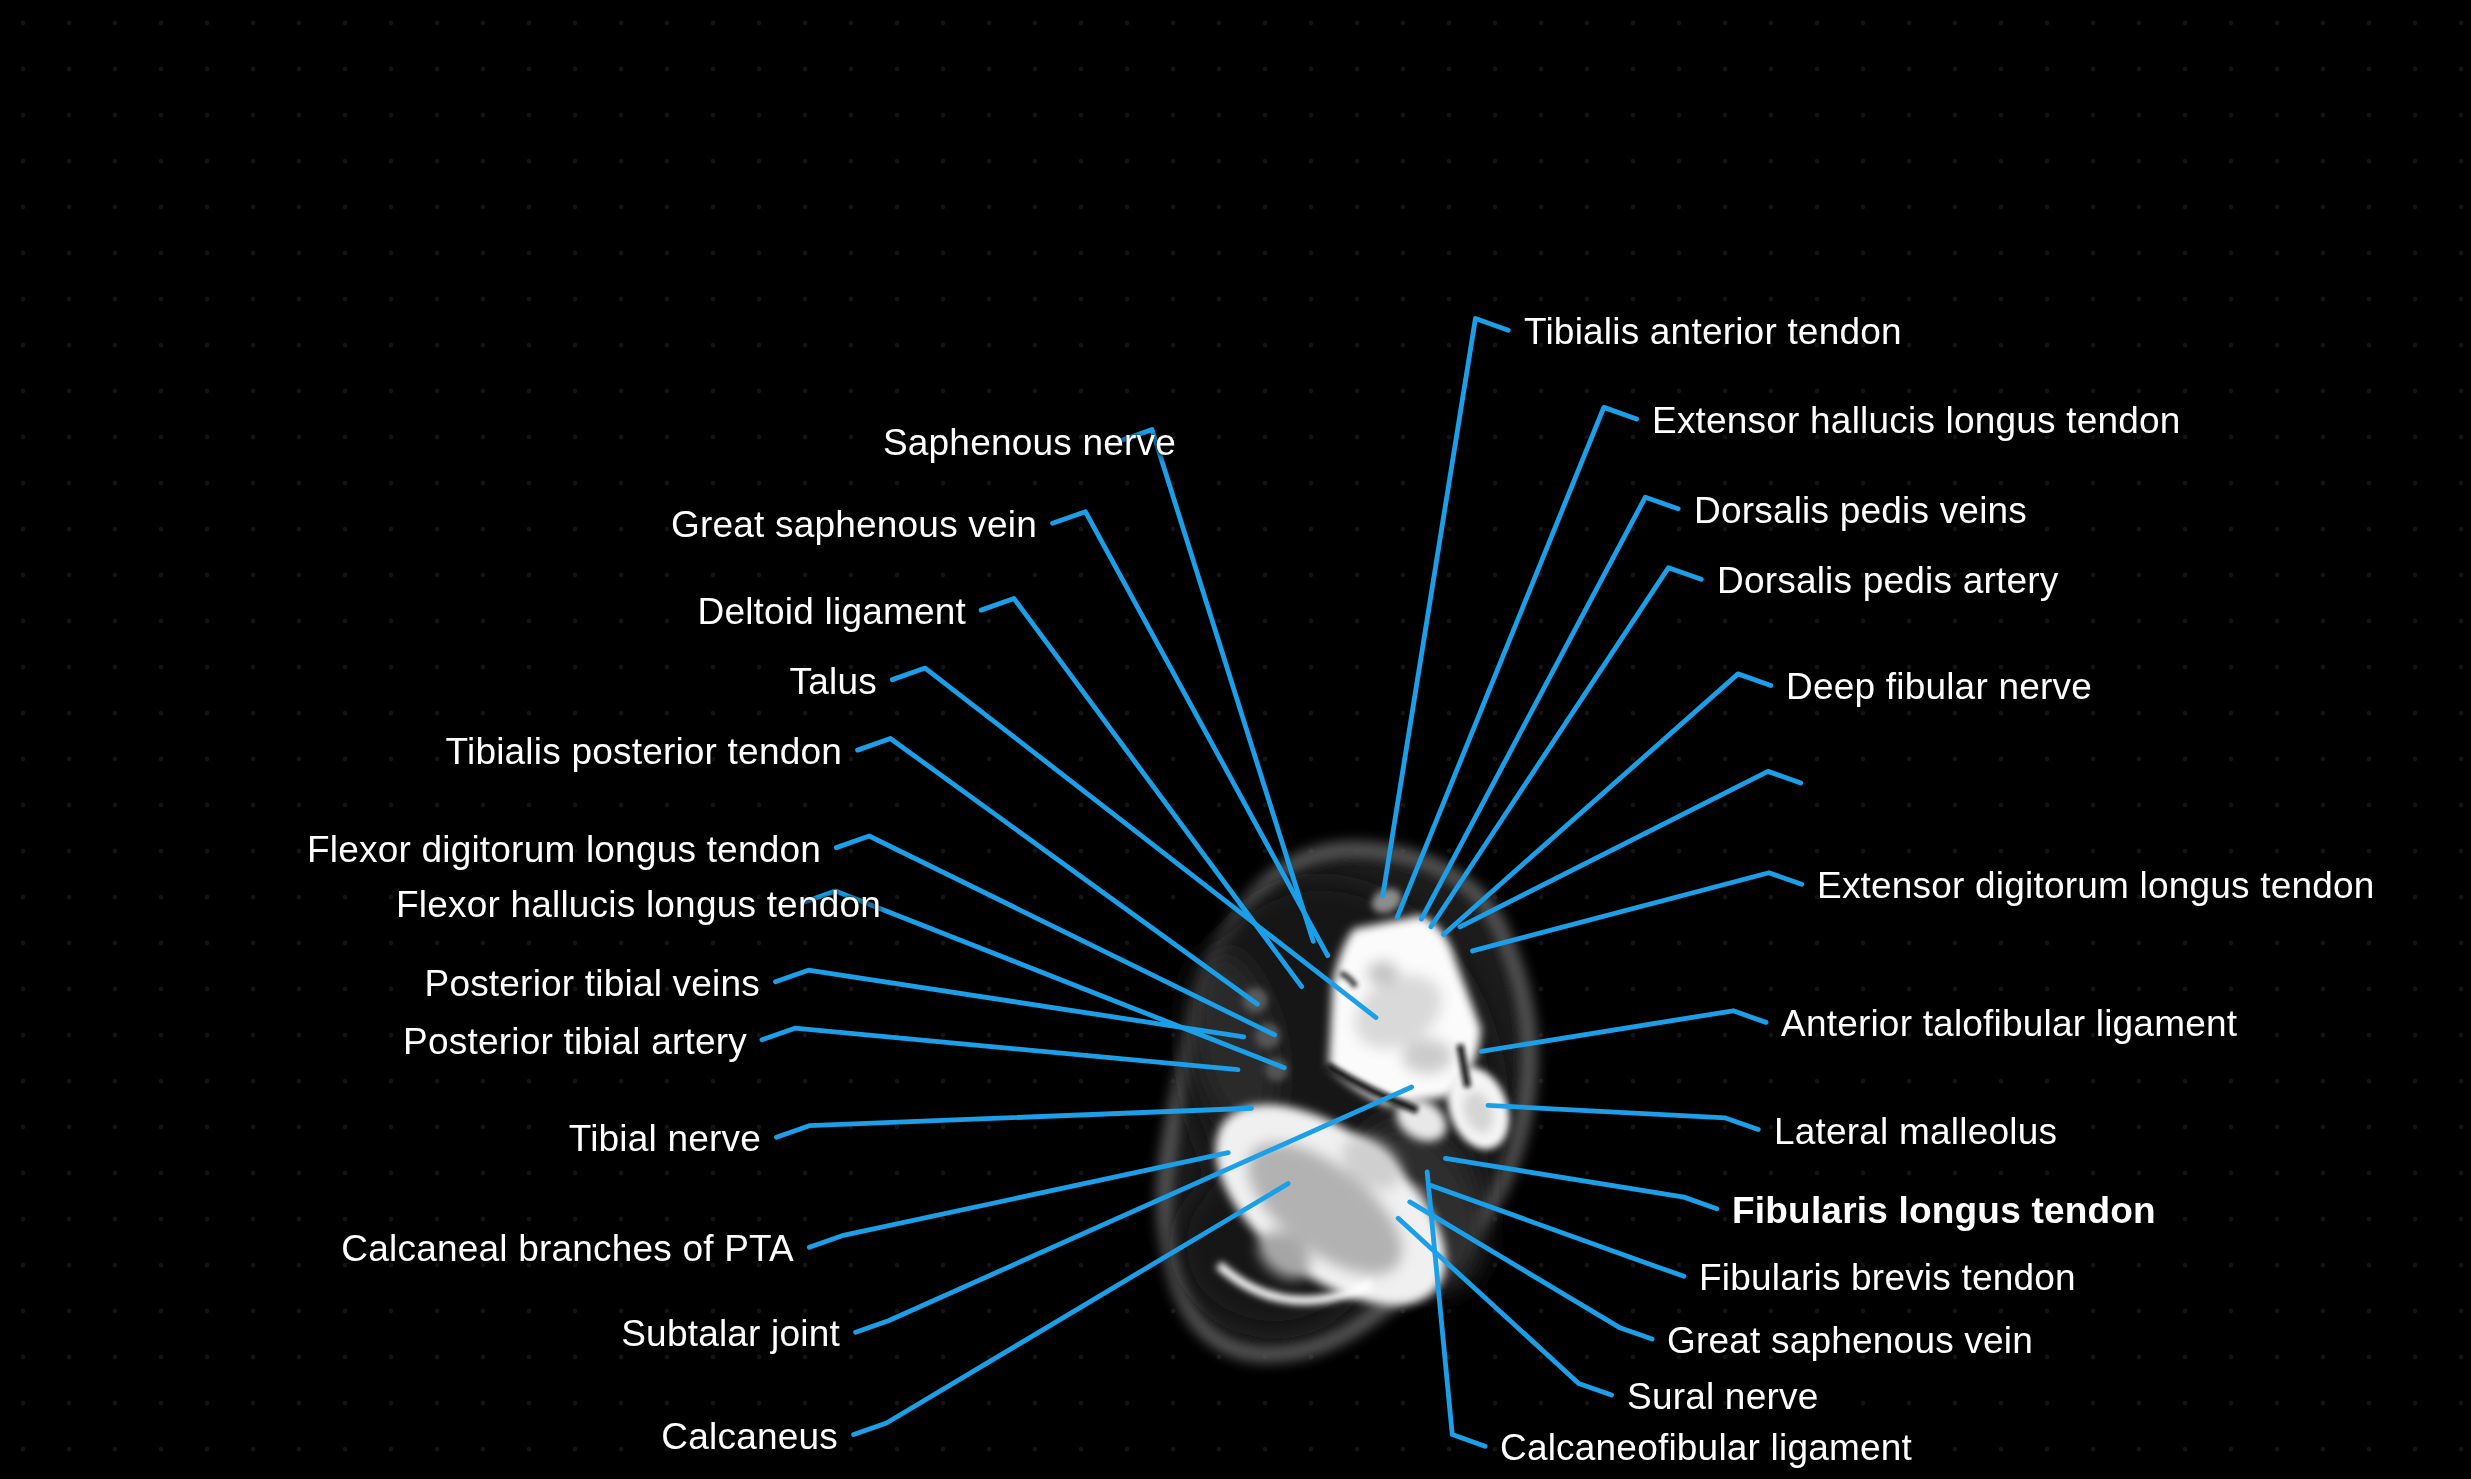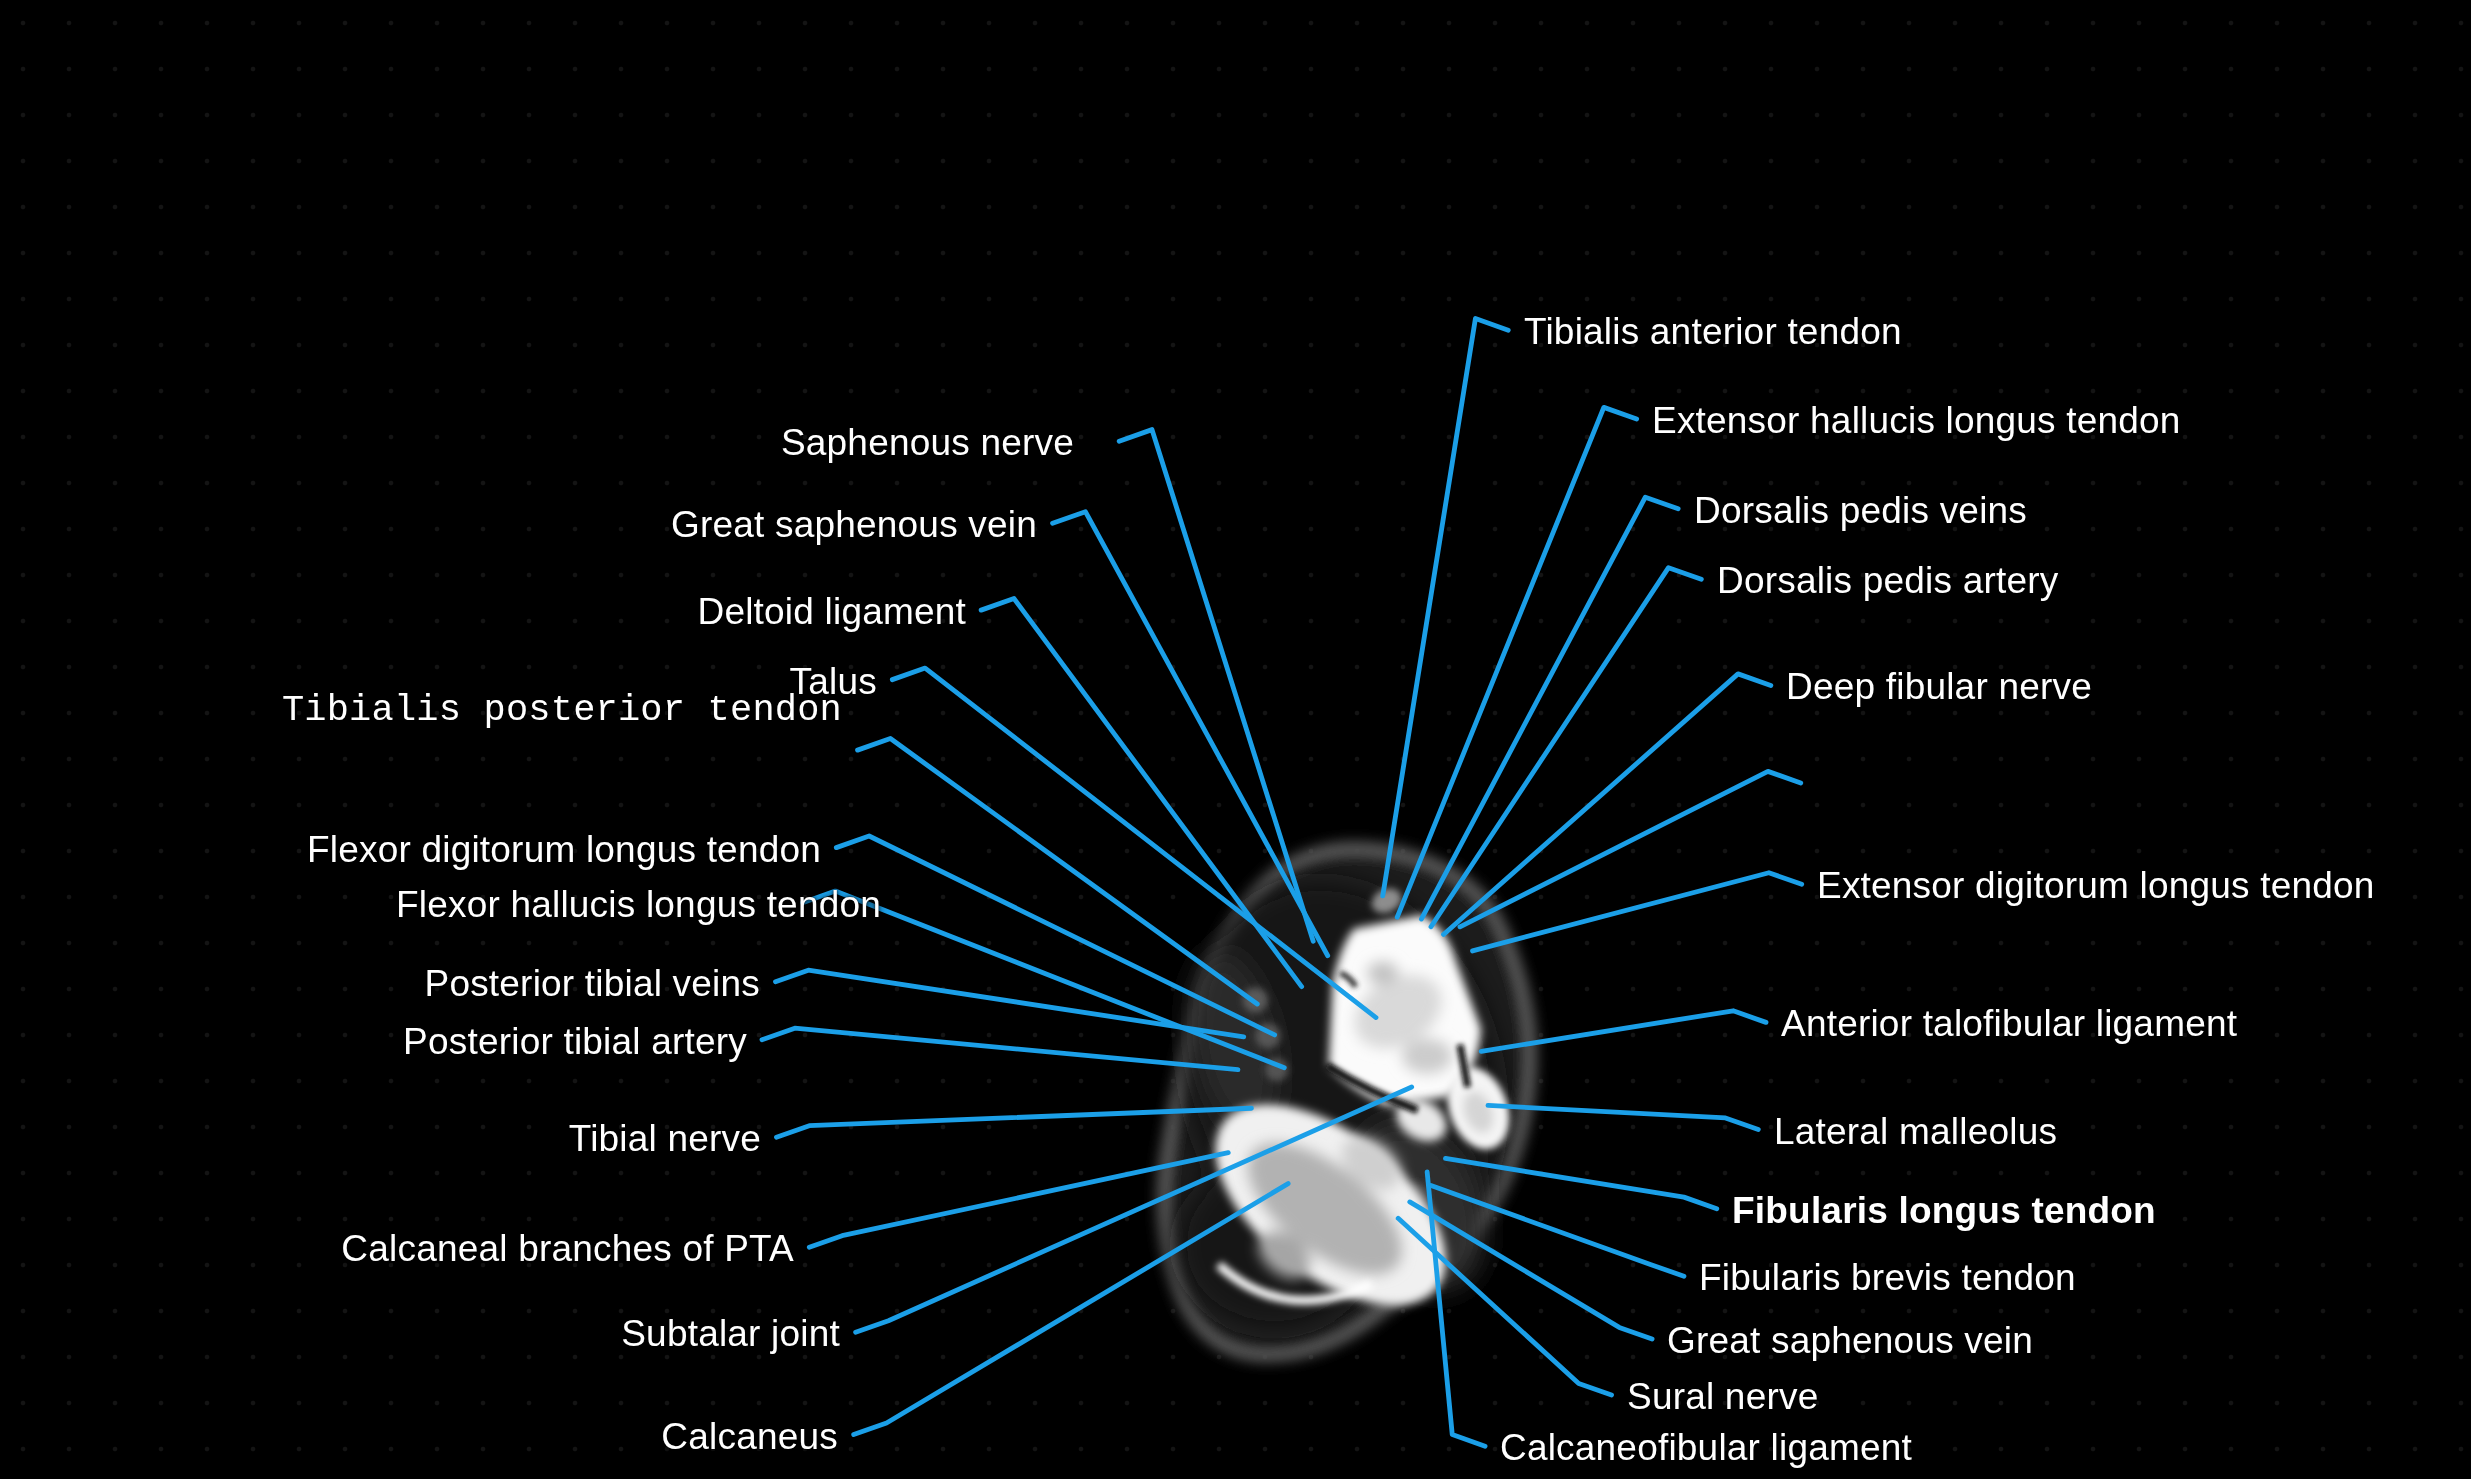--- a/index.html
+++ b/index.html
@@ -168,25 +168,25 @@
       <polyline points="1829,1059 1795,1047 1534,1089"></polyline>
       <polyline points="1821,1170 1787,1158 1541,1145"></polyline>
       <polyline points="1778,1252 1744,1240 1497,1200"></polyline>
       <polyline points="1744,1322 1710,1310 1482,1228"></polyline>
       <polyline points="1711,1387 1677,1375 1460,1245"></polyline>
       <polyline points="1669,1445 1635,1433 1448,1262"></polyline>
       <polyline points="1538,1498 1504,1486 1478,1214"></polyline>
     </svg>
 
   <div id="labels-layer">
-      <div class="label left" style="top: 443px; right: 1398px;">Saphenous nerve</div>
+      <div class="label left" style="top: 443px; right: 1296px;">Saphenous nerve</div>
       <div class="label left" style="top: 525px; right: 1435px;">Great saphenous vein</div>
       <div class="label left" style="top: 612px; right: 1506px;">Deltoid ligament</div>
       <div class="label left" style="top: 682px; right: 1595px;">Talus</div>
-      <div class="label left" style="top: 710px; right: 1630px; font-family: Liberation Mono, monospace;">Tibialis posterior tendon</div>
+      <div class="label left" style="top: 752px; right: 1630px;">Tibialis posterior tendon</div>
       <div class="label left" style="top: 850px; right: 1651px;">Flexor digitorum longus tendon</div>
       <div class="label left" style="top: 905px; right: 1591px;">Flexor hallucis longus tendon</div>
       <div class="label left" style="top: 984px; right: 1712px;">Posterior tibial veins</div>
       <div class="label left" style="top: 1042px; right: 1725px;">Posterior tibial artery</div>
       <div class="label left" style="top: 1139px; right: 1711px;">Tibial nerve</div>
       <div class="label left" style="top: 1249px; right: 1678px;">Calcaneal branches of PTA</div>
       <div class="label left" style="top: 1334px; right: 1632px; margin-left: 40px;">Subtalar joint</div>
       <div class="label left" style="top: 1437px; right: 1634px;">Calcaneus</div>
       <div class="label right" style="top: 332px; left: 1524px;">Tibialis anterior tendon</div>
       <div class="label right" style="top: 421px; left: 1652px;">Extensor hallucis longus tendon</div>

